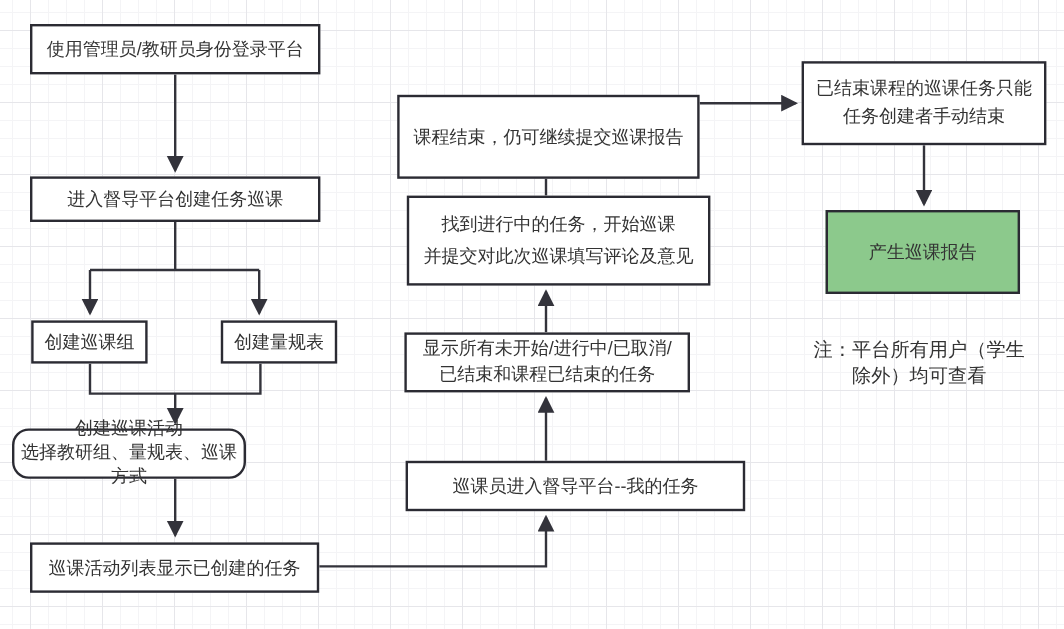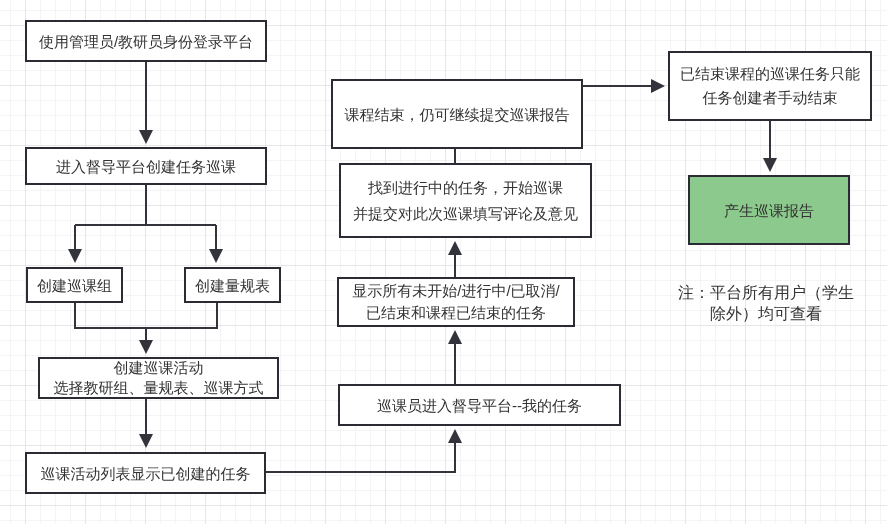--- a/index.html
+++ b/index.html
@@ -86,21 +86,21 @@
   </svg>
 
   <div class="node" style="left:25px;top:20px;width:242px;height:42px;">使用管理员/教研员身份登录平台</div>
 
   <div class="node" style="left:25px;top:147px;width:242px;height:38px;">进入督导平台创建任务巡课</div>
 
   <div class="node" style="left:26px;top:267px;width:97px;height:36px;">创建巡课组</div>
 
   <div class="node" style="left:184px;top:267px;width:97px;height:36px;">创建量规表</div>
 
-  <div class="node" style="left:38px;top:357px;width:241px;height:42px;line-height:20px;">创建巡课活动
+  <div class="node" style="left:10px;top:357px;width:195px;height:42px;line-height:20px;border-radius:14px;">创建巡课活动
 选择教研组、量规表、巡课方式</div>
 
   <div class="node" style="left:25px;top:452px;width:241px;height:42px;">巡课活动列表显示已创建的任务</div>
 
   <div class="node" style="left:338px;top:384px;width:283px;height:42px;">巡课员进入督导平台--我的任务</div>
 
   <div class="node" style="left:337px;top:277px;width:238px;height:50px;line-height:22px;">显示所有未开始/进行中/已取消/
 已结束和课程已结束的任务</div>
 
   <div class="node" style="left:327px;top:163px;width:253px;height:75px;line-height:26px;margin-left:12px;">找到进行中的任务，开始巡课

